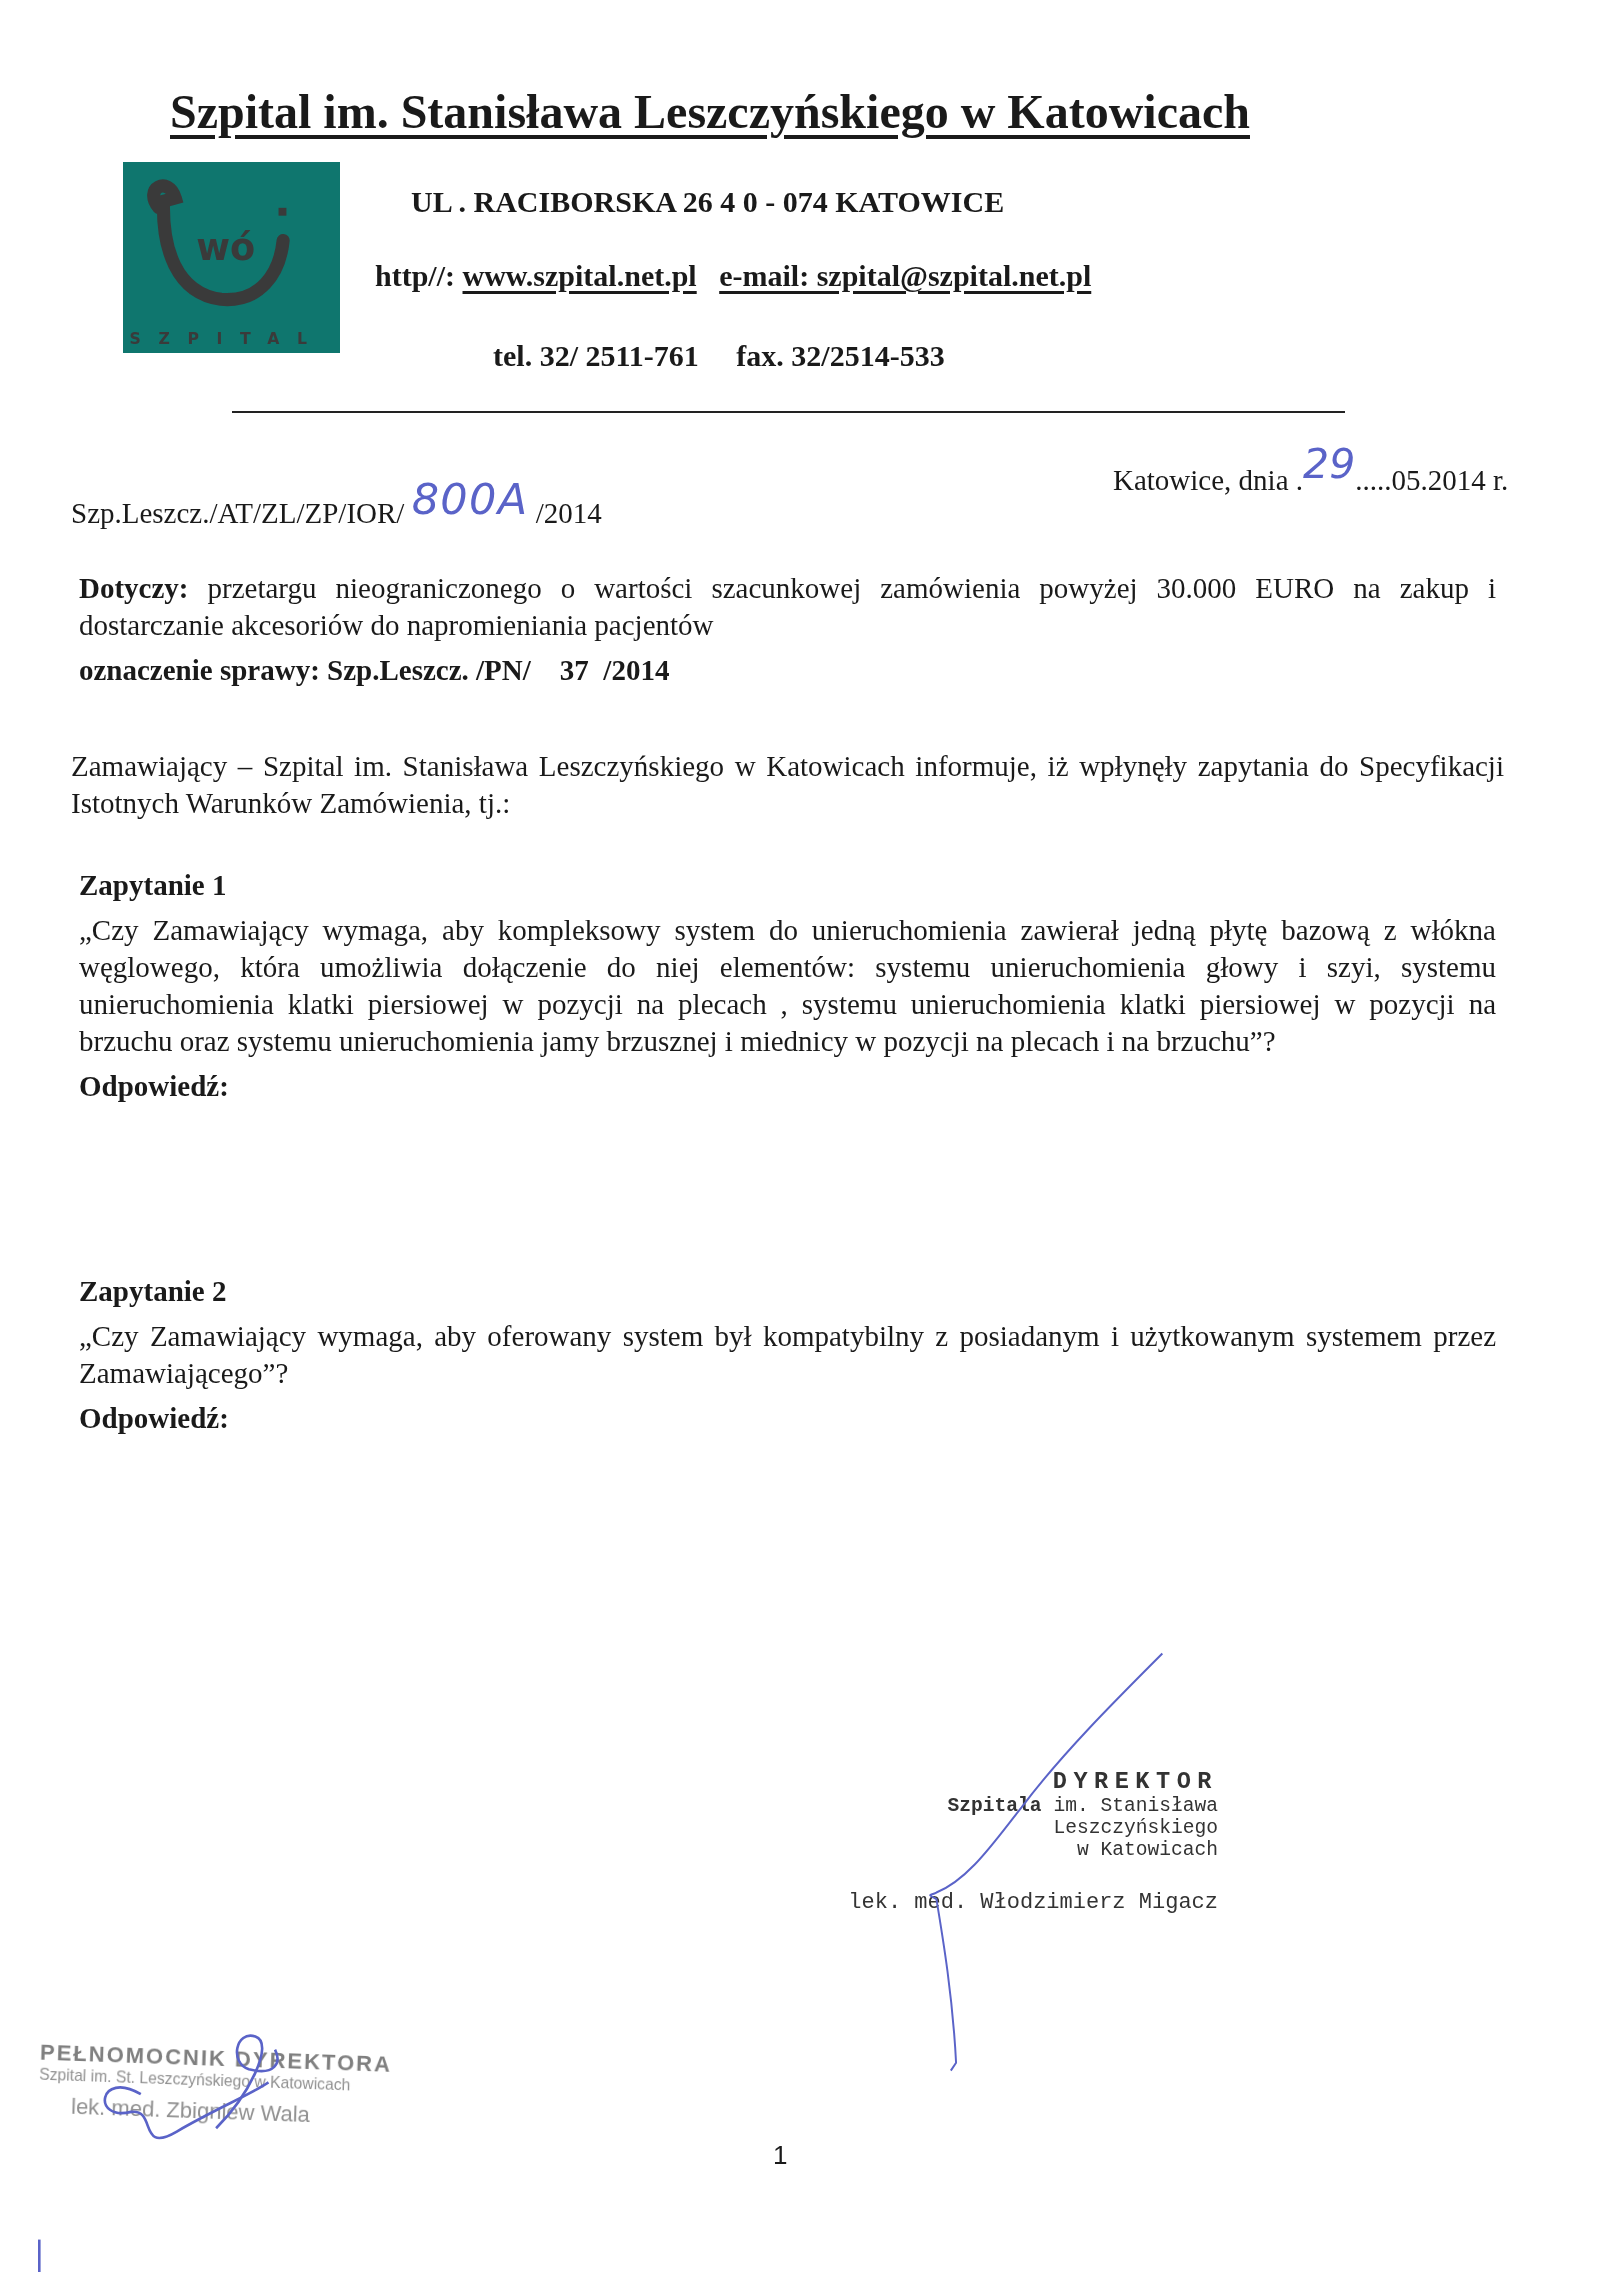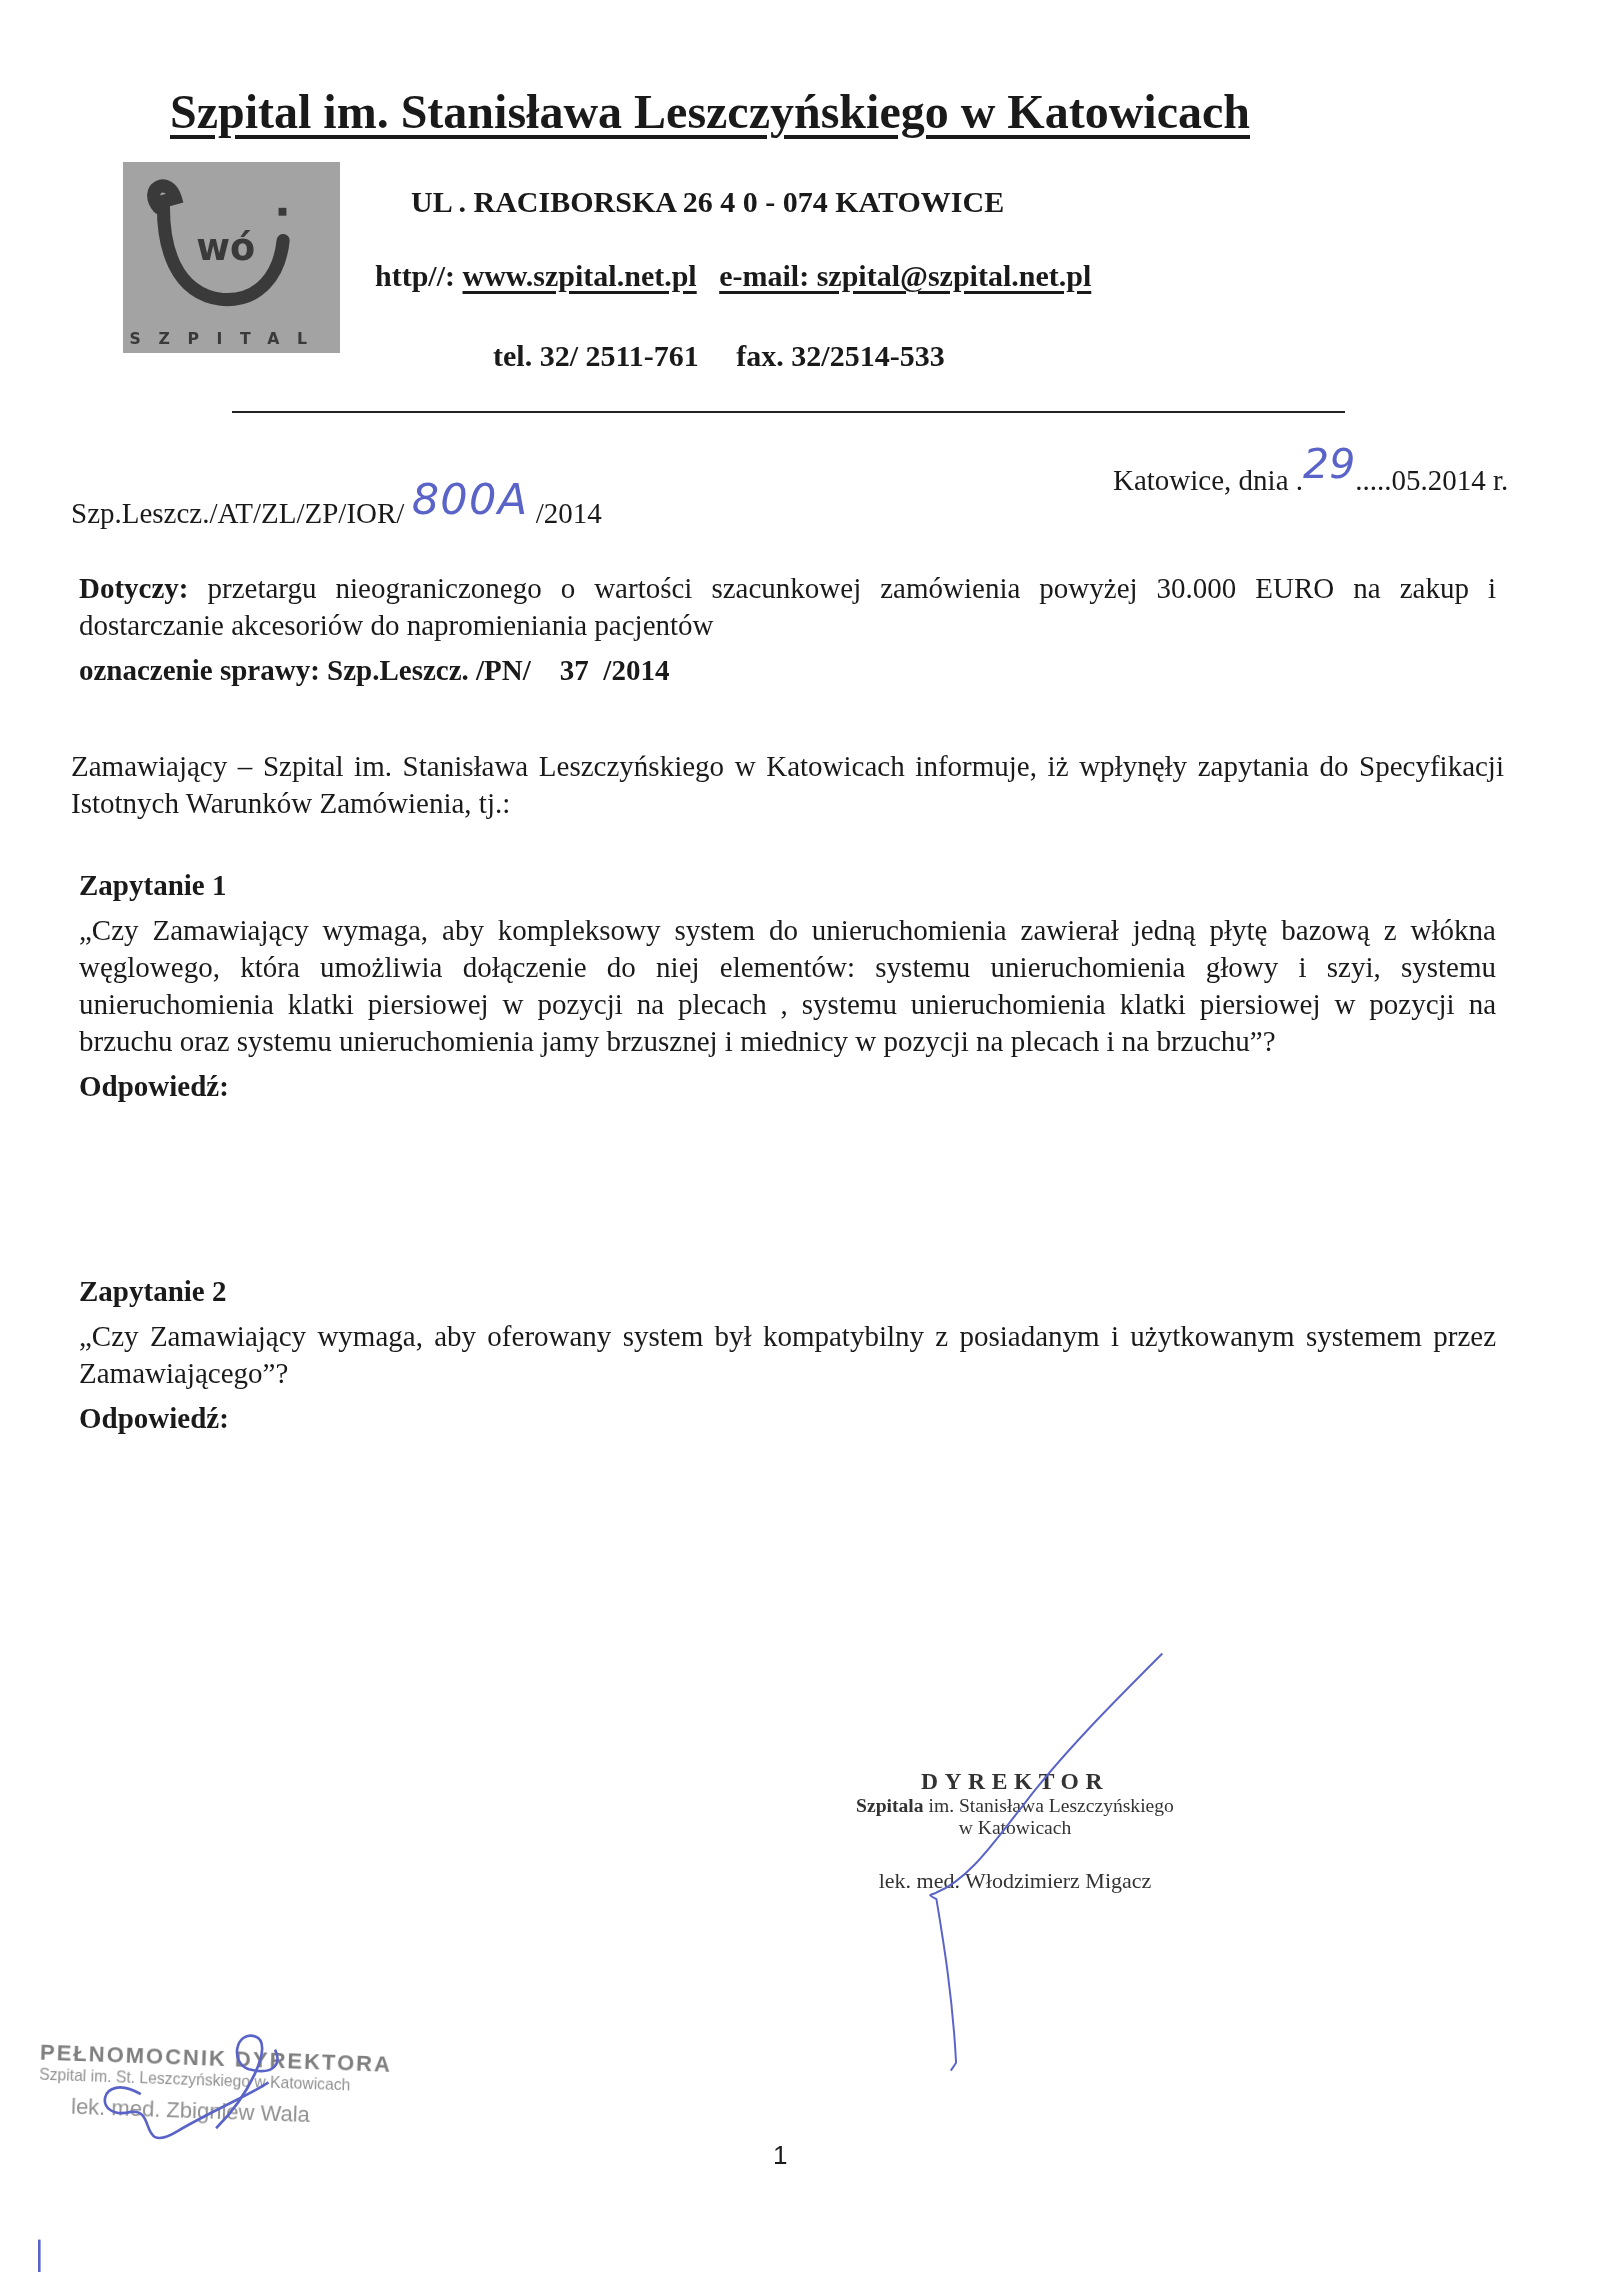--- a/index.html
+++ b/index.html
@@ -2,34 +2,34 @@
 <html style="font-size:10.5px"><head>
 <meta charset="utf-8">
 <style>
   html, body { margin: 0; padding: 0; background: #ffffff; }
   body { width: 1624px; height: 2273px; position: relative; overflow: hidden;
          font-family: "Liberation Serif", "DejaVu Serif", serif; color: #1a1a1a; }
   .abs { position: absolute; }
   .title { left: 170px; top: 84px; width: 1244px; font-size: 48px; font-weight: bold;
            text-decoration: underline; text-decoration-thickness: 3.9px; text-underline-offset: 6.5px;
            letter-spacing: 0px; white-space: nowrap; }
-  .logo { left: 123px; top: 162px; width: 217px; height: 191px; background: #a3a3a3; }
+  .logo { left: 123px; top: 162px; width: 217px; height: 191px; background: #0f766e; }
   .logo svg { width: 100%; height: 100%; }
   .hdr-line { font-weight: bold; font-size: 30px; white-space: nowrap; }
   .hdr-line .u { text-decoration: underline; text-decoration-thickness: 2.6px; text-underline-offset: 5.2px; }
   .rule { left: 232px; top: 411px; width: 1113px; height: 0; border-top: 2px solid #222; }
   .ref { left: 71px; top: 483px; font-size: 29px; white-space: nowrap; }
   .hand { color: #5a63c8; font-family: "DejaVu Sans", sans-serif; font-style: italic; font-weight: normal; }
   .ref .hand { font-size: 43px; position: relative; top: -9.2px; letter-spacing: 1.3px; }
   .date { left: 1113px; top: 452px; font-size: 29px; white-space: nowrap; }
   .date .hand { font-size: 41px; position: relative; top: -11.8px; }
   .body-text { left: 71px; width: 1433px; font-size: 29px; line-height: 37px; text-align: justify; }
   .body-text b { font-weight: bold; }
   .p { margin: 8px; }
-  .sign { left: 812px; top: 1768px; width: 406px; text-align: center; font-family: Liberation Serif, serif; color: #333; }
+  .sign { left: 812px; top: 1768px; width: 406px; text-align: right; font-family: Liberation Mono, monospace; color: #333; }
   .sign .dyr { font-size: 23.6px; letter-spacing: 6.5px; font-weight: bold; }
   .sign .l2 { font-size: 19.6px; }
   .sign .l2 b { font-weight: bold; }
   .sign .l3 { font-size: 19.6px; }
   .sign .l4 { font-size: 22px; margin-top: 29px; }
   .pageno { left: 773px; top: 2140px; font-size: 26px; font-family: "Liberation Sans", sans-serif; }
   .stamp { left: 39px; top: 2046px; width: 367px; font-family: "Liberation Sans", sans-serif; color: #6b6b6b;
            opacity: 0.75; filter: blur(0.7px); transform: rotate(2deg); }
   .stamp .s1 { font-size: 22px; font-weight: bold; letter-spacing: 2px; color: #555; }
   .stamp .s2 { font-size: 15.7px; }

